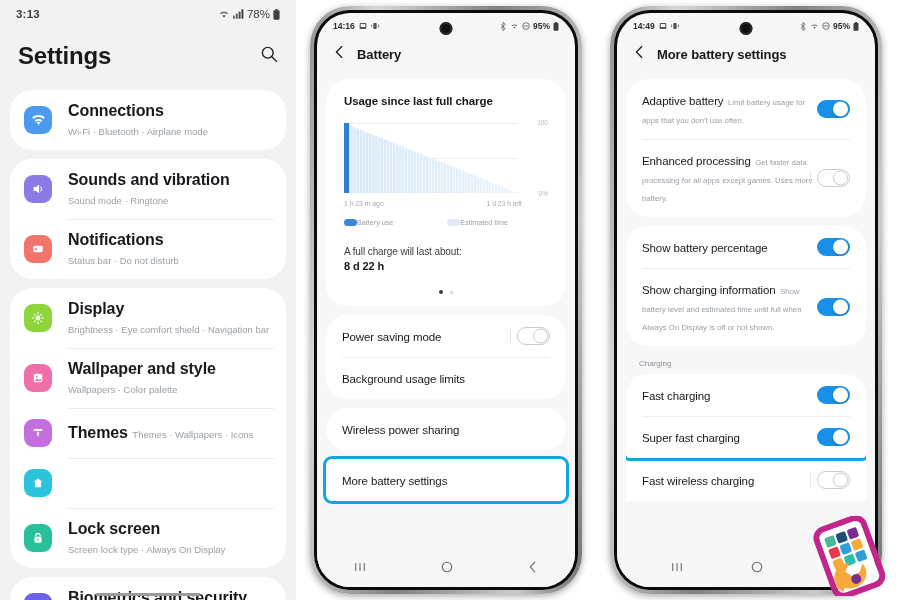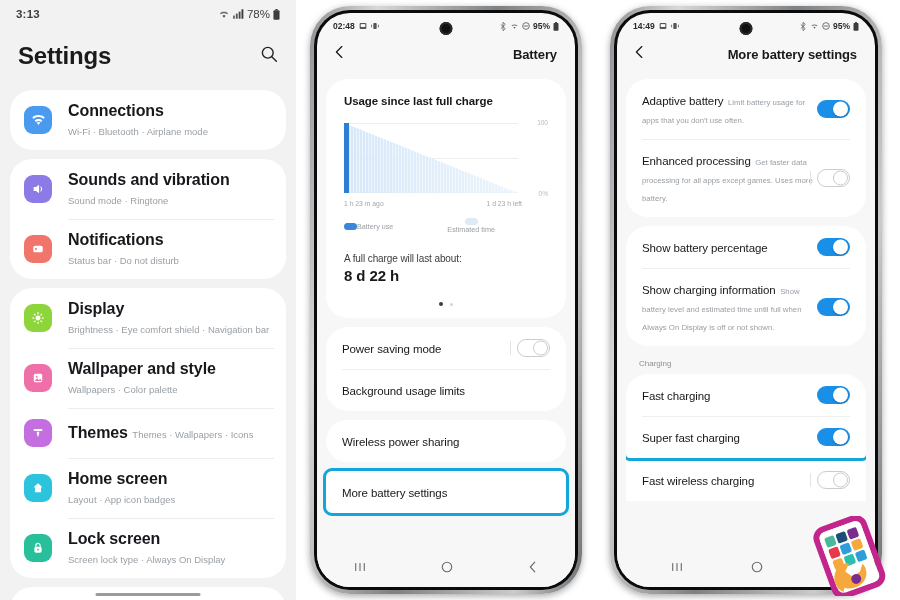--- a/index.html
+++ b/index.html
@@ -72,21 +72,21 @@
     background: #101010; box-shadow: inset 0 0 0 2px #2a2a2a;
     z-index: 6;
   }
   .pstatus {
     position: relative; height: 26px; display: flex; align-items: center;
     padding: 0 16px; font-size: 8.5px; color: #2b2b2b; z-index: 5;
   }
   .pstatus .sleft { display: flex; align-items: center; gap: 4px; font-weight: 600; }
   .pstatus .sright { margin-left: auto; display: flex; align-items: center; gap: 3px; font-weight: 600; }
 
-  .pheader { display: flex; align-items: center; gap: 12px; padding: 6px 18px 16px 17px; justify-content: space-between; }
+  .pheader { display: flex; align-items: center; gap: 12px; padding: 6px 18px 16px 17px; }
   .pheader .ptitle { font-size: 13px; font-weight: 600; color: #17181a; letter-spacing: -.1px; }
 
   .pcard { background: #ffffff; border-radius: 22px; margin: 0 9px 9px 9px; overflow: hidden; position: relative; }
   .pitem { display: flex; align-items: center; padding: 12px 16px; position: relative; }
   .pitem + .pitem::before {
     content:""; position:absolute; left:16px; right:16px; top:0; height:1px; background:#efefef;
   }
   .pitem .ilabel { font-size: 11.5px; color: #17181a; font-weight: 500; letter-spacing: -.1px; }
   .pitem .idesc { font-size: 7.8px; color: #9aa0a6; margin-top: 2px; line-height: 1.32; max-width: 185px; }
   .pitem .itexts { min-width: 0; }
@@ -131,26 +131,26 @@
   }
   .chart .estarea::after{
     content:""; position:absolute; inset:0;
     background: repeating-linear-gradient(to right, rgba(255,255,255,.55) 0 1px, transparent 1px 3px);
   }
   .chart .usebar { position: absolute; left: 0; bottom: 0; width: 5px; height: 100%; background: #2d7fd3; }
   .chartlabels { display:flex; margin-top: 7px; font-size: 6.8px; color: #a3a8ad; }
   .chartlabels .r { margin-left: auto; padding-right: 26px; }
   .legend { display: flex; margin-top: 11px; font-size: 7.2px; color: #9aa0a6; align-items:center; }
   .legend .li { display: flex; align-items: center; }
-  .legend .li.second { margin-left: 54px; flex-direction: column; }
+  .legend .li.second { margin-left: 54px; }
   .swatch { width: 13px; height: 7px; border-radius: 4px; }
   .swatch.blue { background: #3b86d8; }
   .swatch.pale { background: #dfeaf6; }
   .fullcharge { margin-top: 19px; font-size: 10px; color: #3a3d41; letter-spacing:-.1px;}
-  .fullcharge b { display:block; margin-top:3px; font-size: 15px; color:#17181a; font-weight:700; }
+  .fullcharge b { display:block; margin-top:3px; font-size: 11px; color:#17181a; font-weight:700; }
   .dots { display:flex; gap:7px; justify-content:center; margin-top: 18px; align-items:center;}
   .dots i { width: 4px; height: 4px; border-radius:50%; background:#3d3d3d; display:block; }
   .dots i.off { background:#d3d3d3; width:3px; height:3px; }
 
   .navbar {
     position: absolute; left: 0; right: 0; bottom: 0; height: 40px;
     display: flex; align-items: center; justify-content: space-around;
     background: #f7f7f7;
   }
   .navbar .nb { color: #6b6b6b; display:flex; align-items:center; justify-content:center; }
@@ -284,24 +284,20 @@
           <span class="sname">Themes</span>
           <span class="ssub">Themes · Wallpapers · Icons</span>
         </span>
       </div>
       <div class="srow">
         <span class="sicon" style="background:#2bc4dc">
           <svg width="16" height="16" viewBox="0 0 22 22">
               <path d="M11 4.6l6.2 5.4h-2v7h-8.4v-7h-2z" fill="#fff"></path>
             </svg>
         </span>
-        <span class="stext">
-          <span class="sname">Home screen</span>
-          <span class="ssub">Layout · App icon badges</span>
-        </span>
       </div>
       <div class="srow">
         <span class="sicon" style="background:#28c09b">
           <svg width="16" height="16" viewBox="0 0 22 22">
               <rect x="6" y="9.4" width="10" height="8" rx="2.2" fill="#fff"></rect>
               <path d="M8 9.4V7.8a3 3 0 016 0v1.6" stroke="#fff" stroke-width="1.7" fill="none"></path>
               <circle cx="11" cy="13.2" r="1.3" fill="#28c09b"></circle>
             </svg>
         </span>
         <span class="stext">
@@ -330,21 +326,21 @@
   </div>
 
   <div class="phonewrap">
     <div class="phone">
       <div class="phone-inner">
         <div class="screen">
           <div class="camera"></div>
 
           <div class="pstatus">
             <span class="sleft">
-              <span>02:48</span>
+              <span>14:16</span>
               <svg width="8" height="8" viewBox="0 0 12 12">
                   <rect x="1" y="1.6" width="10" height="8.8" rx="1.4" fill="#555"></rect>
                   <rect x="2.6" y="3.2" width="6.8" height="4.2" fill="#fff"></rect>
                 </svg>
               <svg width="8" height="8" viewBox="0 0 12 12">
                   <rect x="3.5" y="1.6" width="5" height="8.8" rx="1.2" fill="#555"></rect>
                   <rect x="0.4" y="4" width="1.2" height="4" fill="#555"></rect>
                   <rect x="10.4" y="4" width="1.2" height="4" fill="#555"></rect>
                 </svg>
             </span>

